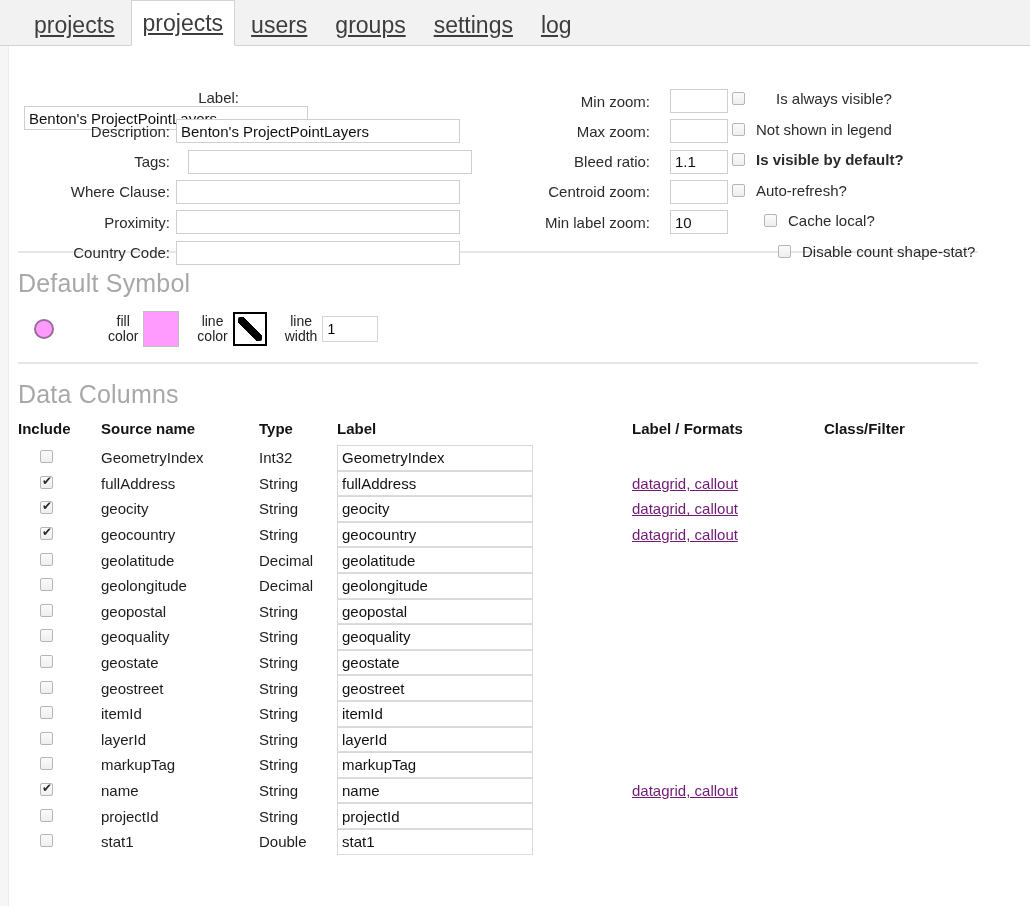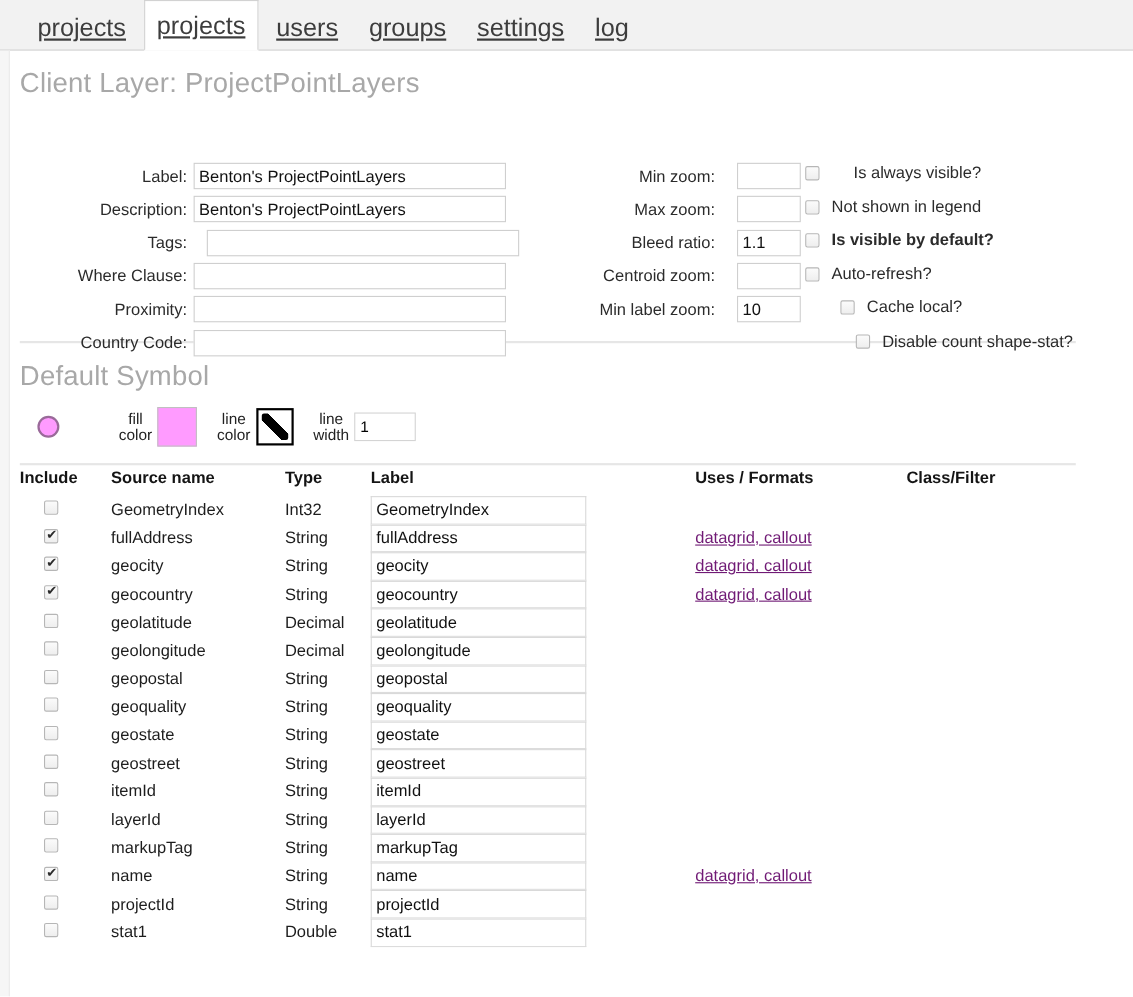--- a/index.html
+++ b/index.html
@@ -254,25 +254,24 @@
       <div class="tab">users</div>
       <div class="tab">groups</div>
       <div class="tab">settings</div>
       <div class="tab">log</div>
     </div>
 
   <div id="left-strip"></div>
 
   <div id="content">
 
-    <h2 class="section">Client Layer: ProjectPointLayers</h2>
 
     <div id="topform">
       <div id="form-left-col">
-          <div class="fld-row col-a" style="left: 0px; top: 43px;">
+          <div class="fld-row col-a" style="left: 0px; top: 43px; flex-direction: column;">
             <div class="fld-label">Label:</div>
             <input type="text" class="txt" placeholder="" value="Benton's ProjectPointLayers" style="">
           </div>
           <div class="fld-row col-a" style="left: 0px; top: 73.3px;">
             <div class="fld-label">Description:</div>
             <input type="text" class="txt" placeholder="" value="Benton's ProjectPointLayers" style="">
           </div>
           <div class="fld-row col-a" style="left: 0px; top: 103.6px; gap: 12px;">
             <div class="fld-label">Tags:</div>
             <input type="text" class="txt" placeholder="" style="">
@@ -361,28 +360,29 @@
 
       <div class="twoline">
         <div>line</div>
         <div>width</div>
       </div>
       <input class="linewidth" type="text" value="1" style="">
     </div>
 
     <hr class="divider">
 
+    <h2 class="section tight">Data Columns</h2>
 
     <div id="datatable">
       <div class="dt-head" id="dt-head">
           <div class="c-include">Include</div>
           <div class="c-source">Source name</div>
           <div class="c-type">Type</div>
           <div class="c-label">Label</div>
-          <div class="c-uses">Uses / Formats</div>
+          <div class="c-uses">Label / Formats</div>
           <div class="c-class">Class/Filter</div>
         </div>
       <div id="datawrap">
           <div class="dt-row">
             <div class="c-include"><span class="cbx"></span></div>
             <div class="c-source">GeometryIndex</div>
             <div class="c-type">Int32</div>
             <div class="c-label">
               <input type="text" value="GeometryIndex" style="">
             </div>

